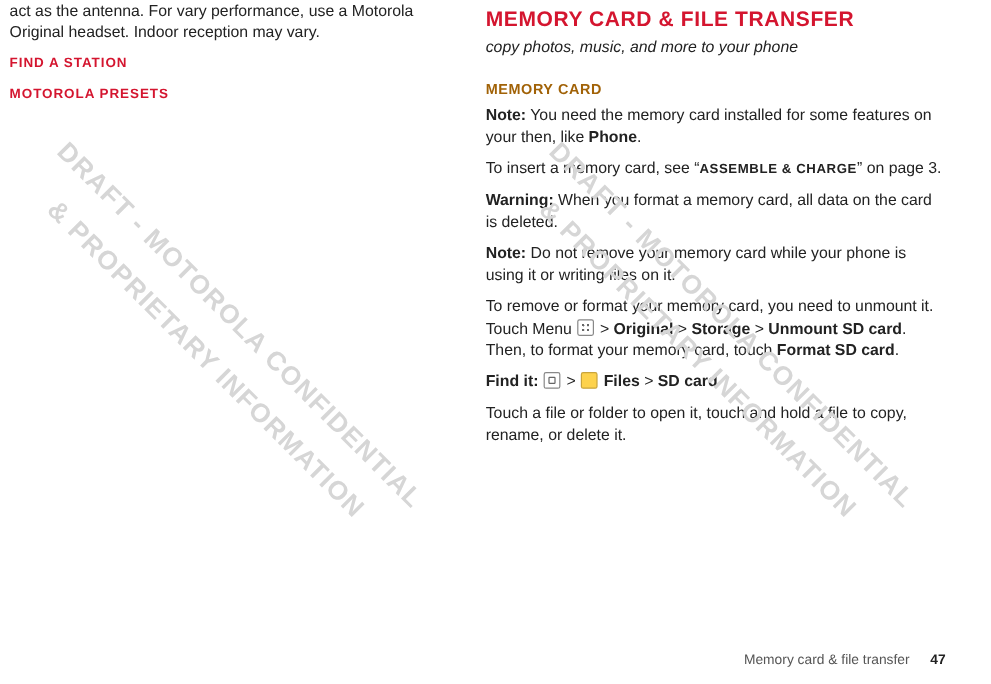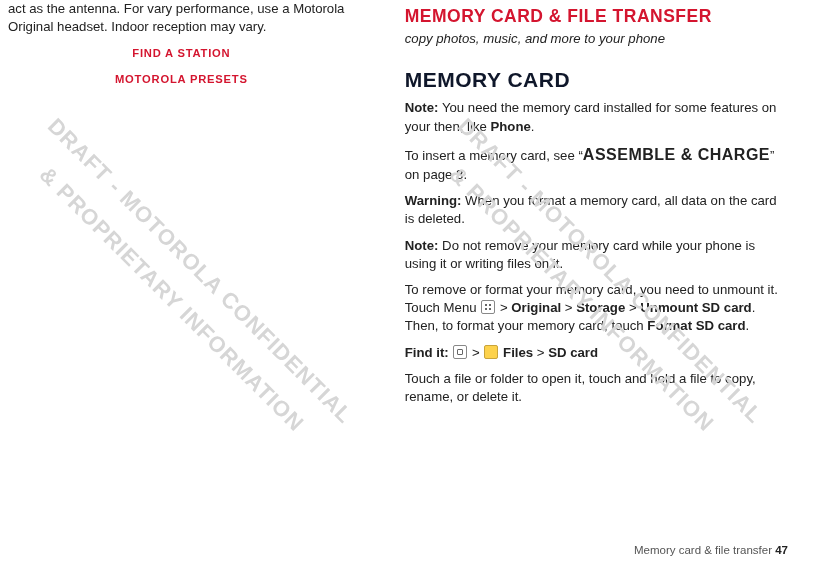--- a/index.html
+++ b/index.html
@@ -45,37 +45,36 @@
   h1 {
     color: #d4152f;
     font-size: 17.5px;
     font-weight: 800;
     letter-spacing: 0.5px;
     margin-top: 4px;
     margin-bottom: 2px;
     font-family: 'Arial Black', Arial, sans-serif;
   }
   h2 {
-    color: #0f172a;
-    font-size: 21px;
+    color: #a16207;
+    font-size: 12px;
     font-weight: 800;
     letter-spacing: 0.5px;
     margin-top: 18px;
     margin-bottom: 4px;
     font-family: 'Arial Black', Arial, sans-serif;
   }
   h3 {
     color: #d4152f;
     font-size: 11.2px;
     font-weight: 800;
     letter-spacing: 0.8px;
     margin-top: 10px;
     margin-bottom: 3px;
     font-family: 'Arial Black', Arial, sans-serif;
-    text-align: center;
   }
   p { margin-bottom: 8px; }
   em { }
   strong { font-weight: bold; }
   .icon-menu, .icon-launch, .icon-folder {
     display: inline-block;
     width: 14px;
     height: 14px;
     border: 1px solid #888;
     border-radius: 2px;
@@ -108,21 +107,21 @@
   .footer {
     position: absolute;
     bottom: 14px;
     right: 38px;
     font-size: 11.5px;
     color: #555;
   }
   .footer-num {
     font-weight: bold;
     color: #222;
-    margin-left: 0;
+    margin-left: 14px;
   }
 </style>
 </head>
 <body>
 
 <div class="page">
 
   <div class="col col-left">
     <div class="watermark">DRAFT - MOTOROLA CONFIDENTIAL
 &amp; PROPRIETARY INFORMATION</div>
@@ -139,21 +138,21 @@
 &amp; PROPRIETARY INFORMATION</div>
 
     <h1>MEMORY CARD &amp; FILE TRANSFER</h1>
     <p><em>copy photos, music, and more to your phone</em></p>
 
     <h2>MEMORY CARD</h2>
     <p>
       <strong>Note:</strong><span> You need the memory card installed for some features on your then, like </span><strong>Phone</strong><span>.</span>
     </p>
     <p>
-      <span>To insert a memory card, see “</span><strong style="font-size:16px;letter-spacing:0.5px">ASSEMBLE &amp; CHARGE</strong><span>” on page 3.</span>
+      <span>To insert a memory card, see “</span><strong style="font-size:11px;letter-spacing:0.5px">ASSEMBLE &amp; CHARGE</strong><span>” on page 3.</span>
     </p>
     <p>
       <strong>Warning:</strong><span> When you format a memory card, all data on the card is deleted.</span>
     </p>
     <p>
       <strong>Note:</strong><span> Do not remove your memory card while your phone is using it or writing files on it.</span>
     </p>
     <p>
       <span>To remove or format your memory card, you need to unmount it. Touch Menu </span><span class="icon-menu"></span><span> &gt; </span><strong>Original</strong><span> &gt; </span><strong>Storage</strong><span> &gt; </span><strong>Unmount SD card</strong><span>. Then, to format your memory card, touch </span><strong>Format SD card</strong><span>.</span>
     </p>

